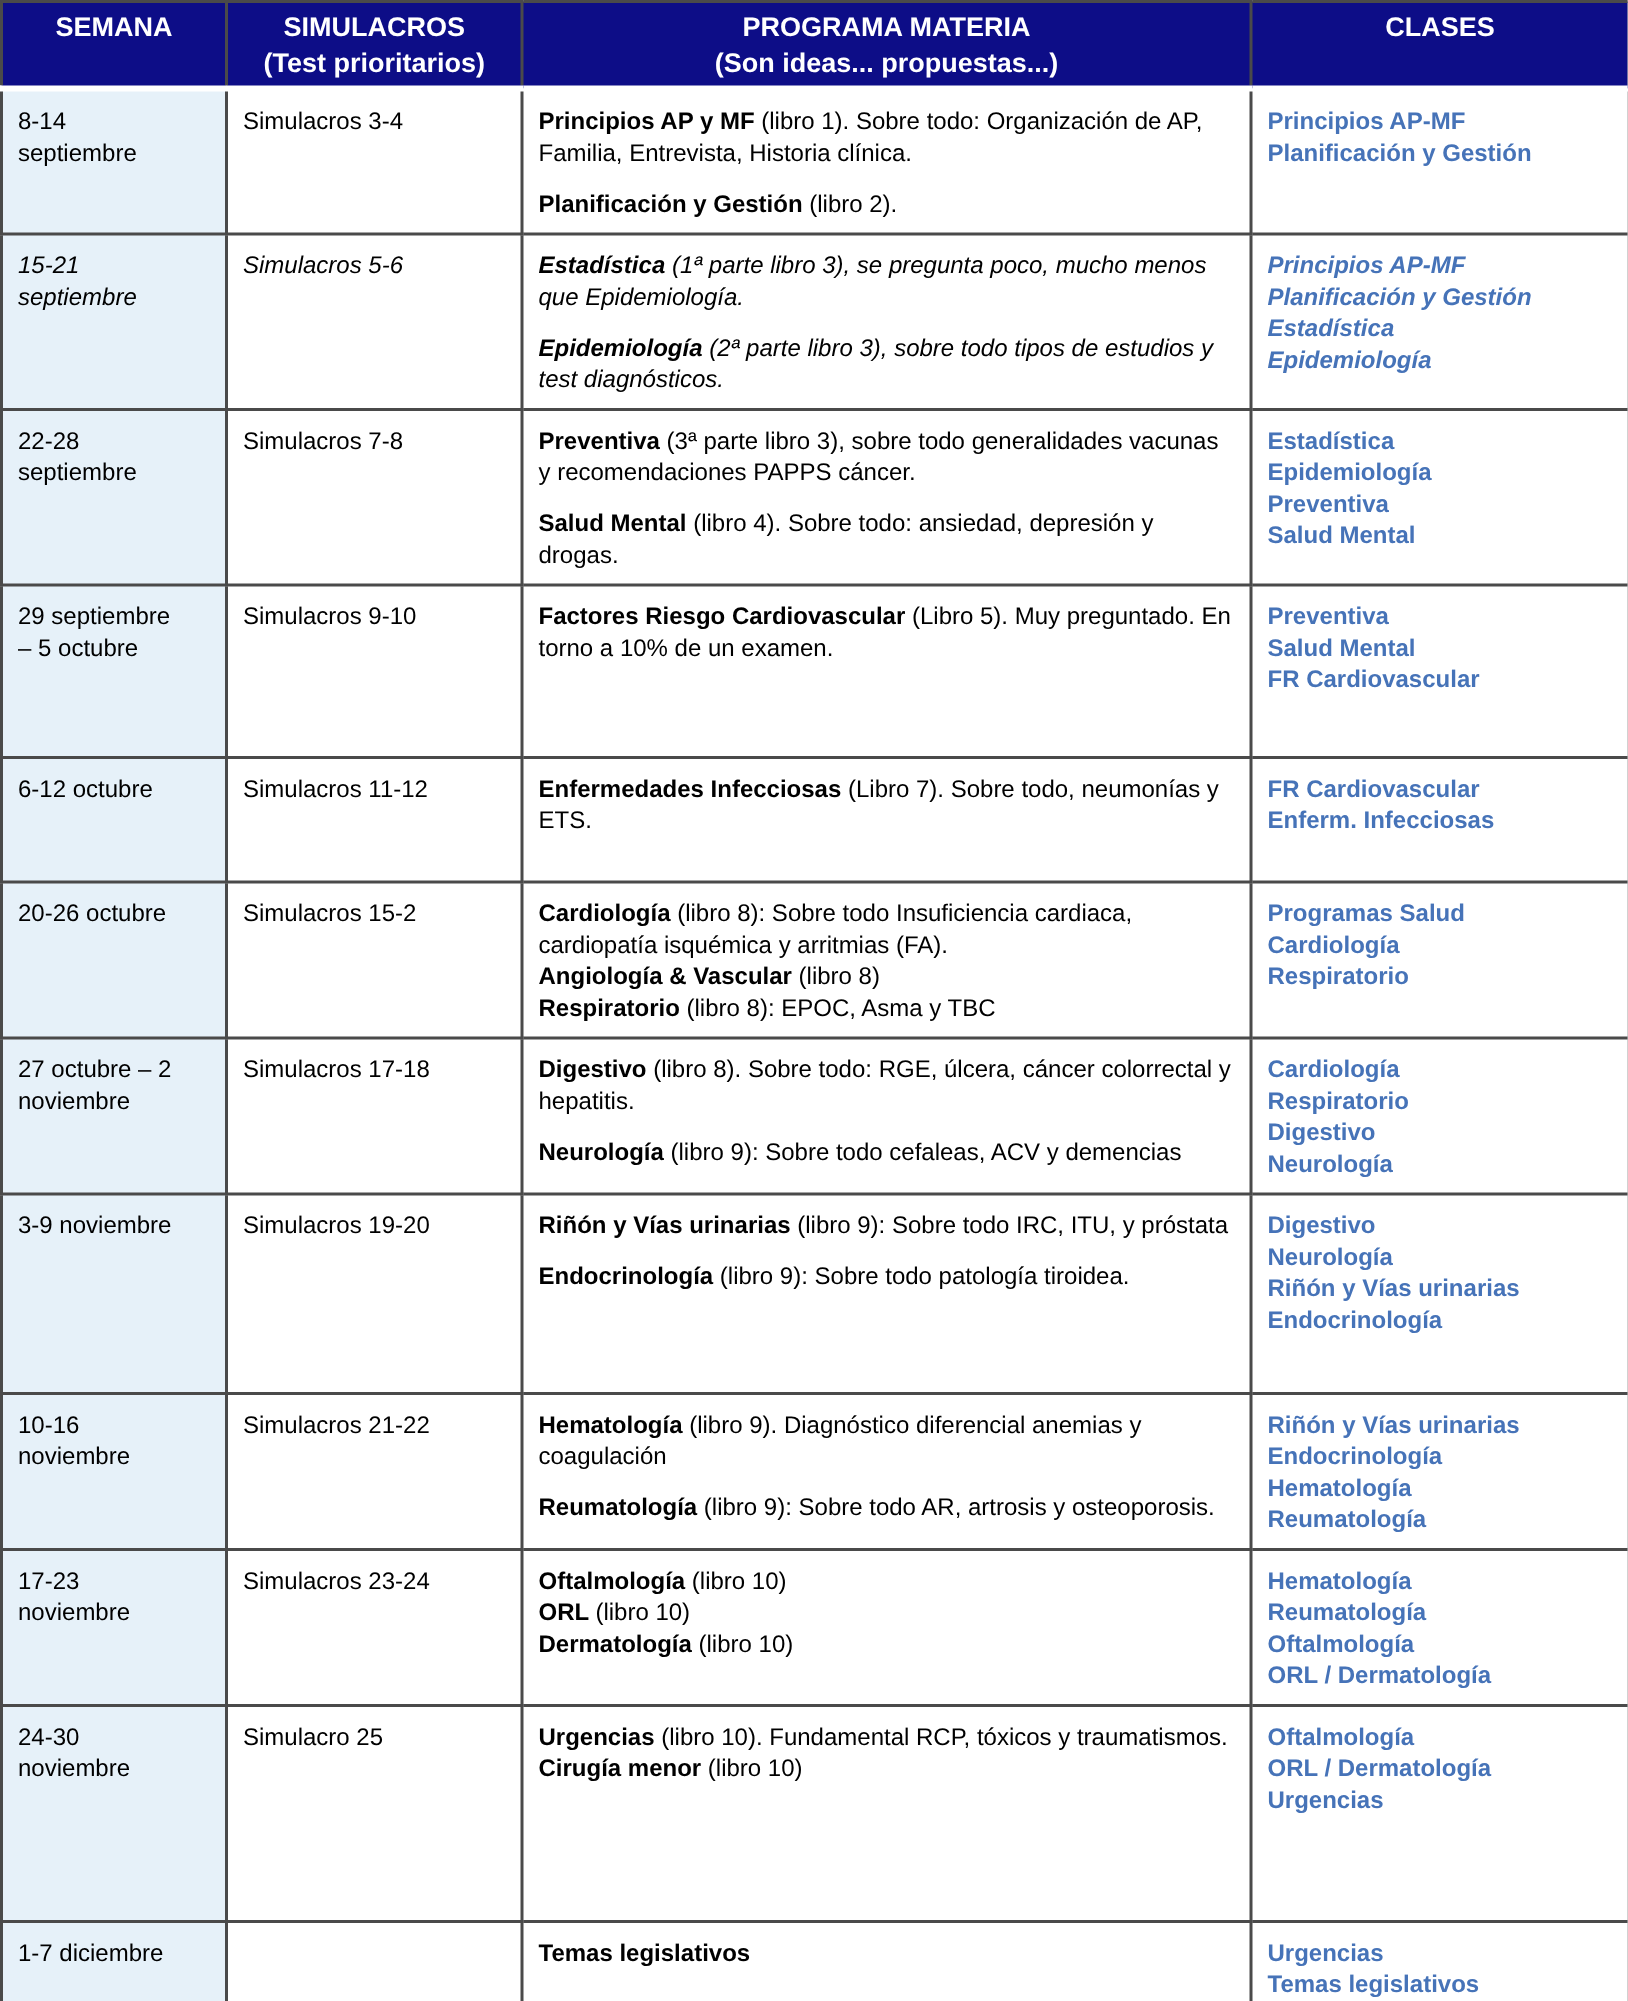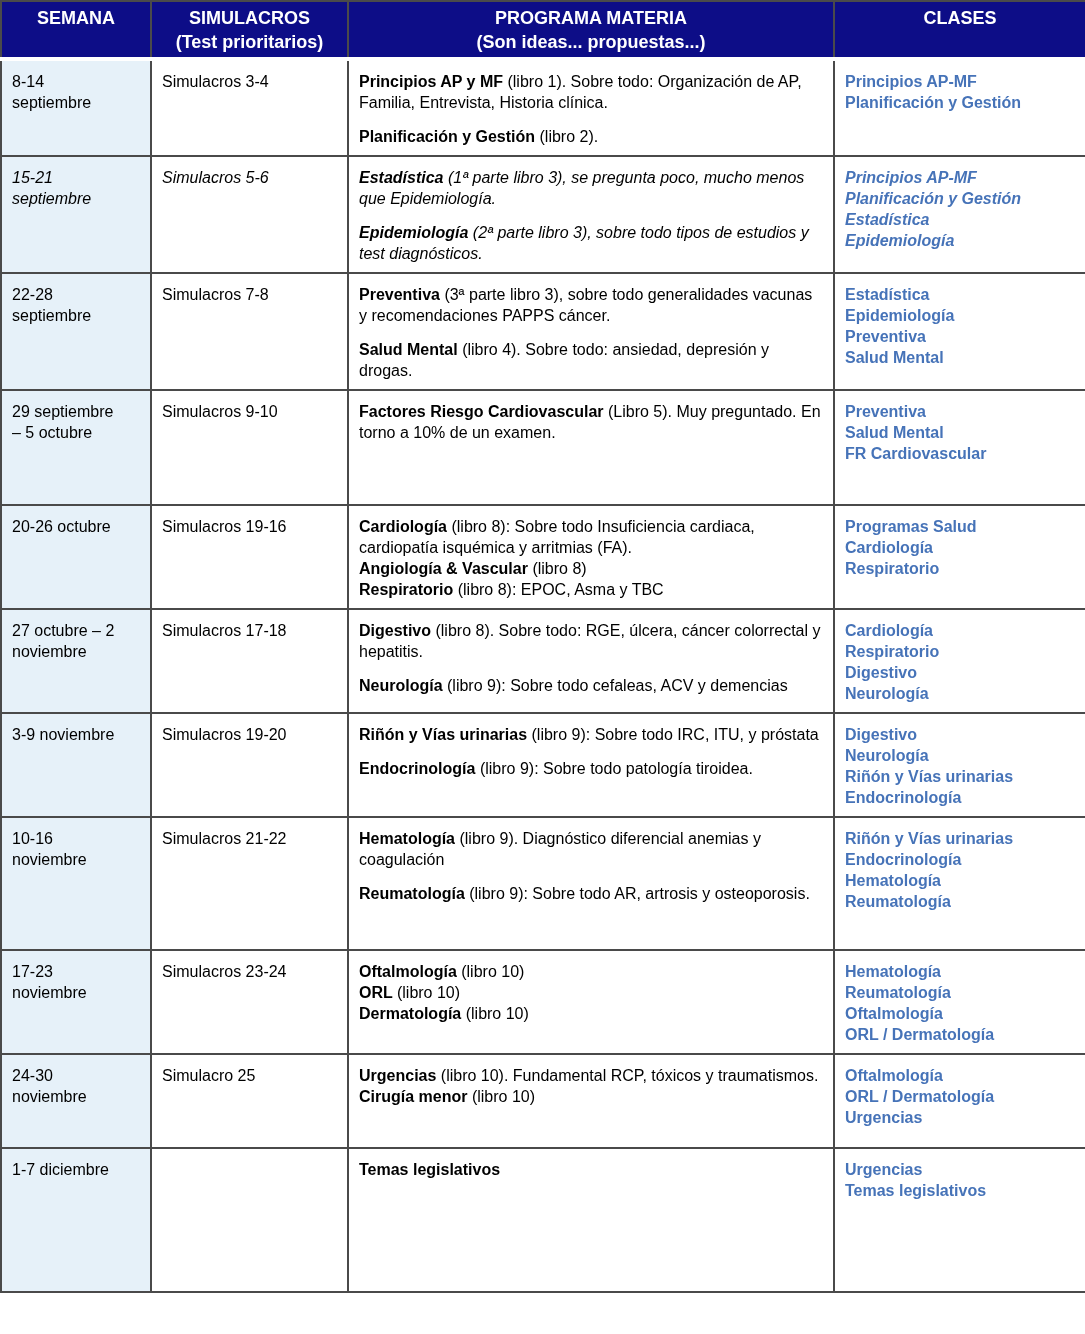--- a/index.html
+++ b/index.html
@@ -145,22 +145,33 @@
         <td class="prog">
           <p class="para"><span class="b">Factores Riesgo Cardiovascular </span><span>(Libro 5). Muy preguntado. En torno a 10% de un examen.</span></p>
         </td>
         <td class="clases">
           <div>Preventiva</div>
           <div>Salud Mental</div>
           <div>FR Cardiovascular</div>
         </td>
       </tr>
       <tr>
+        <td class="week">6-12 octubre</td>
+        <td class="sim">Simulacros 11-12</td>
+        <td class="prog">
+          <p class="para"><span class="b">Enfermedades Infecciosas </span><span>(Libro 7). Sobre todo, neumonías y ETS.</span></p>
+        </td>
+        <td class="clases">
+          <div>FR Cardiovascular</div>
+          <div>Enferm. Infecciosas</div>
+        </td>
+      </tr>
+      <tr>
         <td class="week">20-26 octubre</td>
-        <td class="sim">Simulacros 19-16</td>
+        <td class="sim">Simulacros 15-2</td>
         <td class="prog">
           <p class="para"><span class="b">Cardiología </span><span>(libro 8): Sobre todo Insuficiencia cardiaca, cardiopatía isquémica y arritmias (FA).</span></p>
           <p class="para"><span class="b">Angiología &amp; Vascular </span><span>(libro 8)</span></p>
           <p class="para"><span class="b">Respiratorio </span><span>(libro 8): EPOC, Asma y TBC</span></p>
         </td>
         <td class="clases">
           <div>Programas Salud</div>
           <div>Cardiología</div>
           <div>Respiratorio</div>
         </td>

